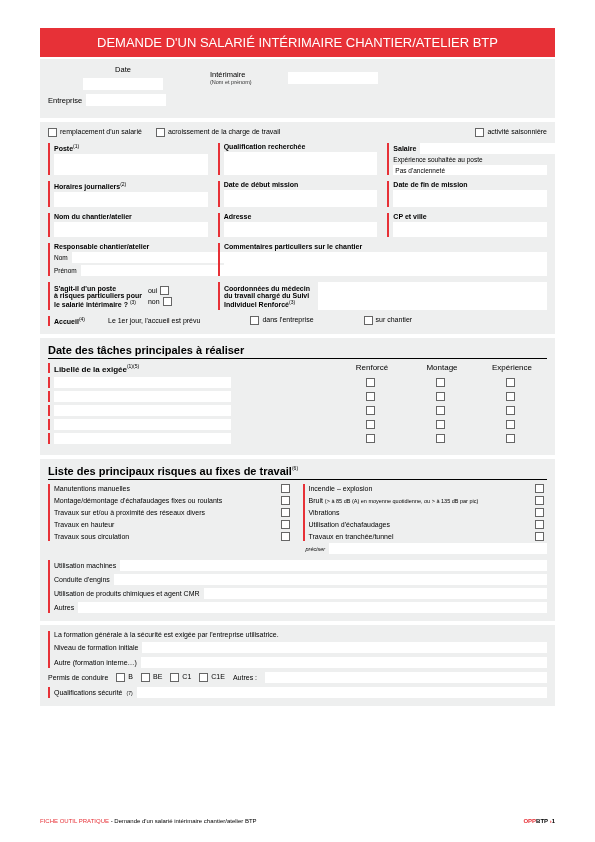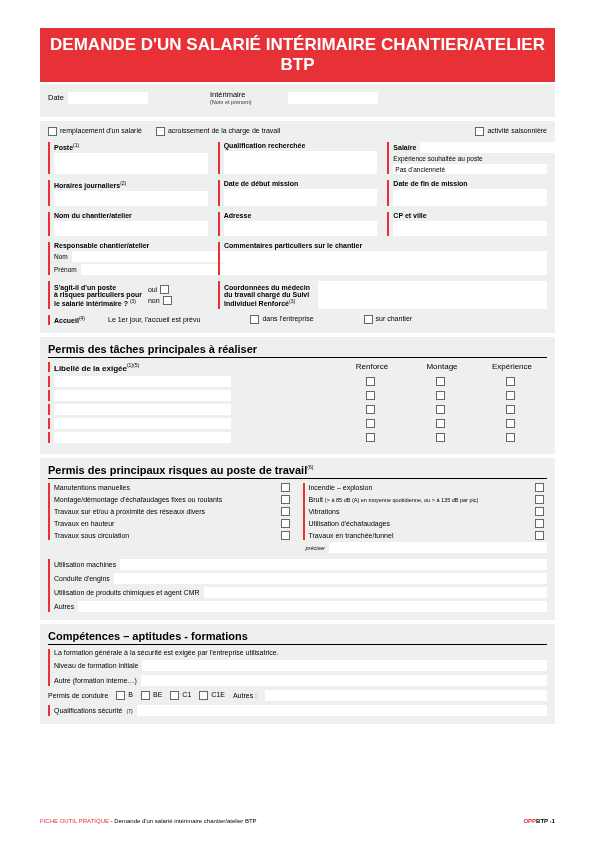--- a/index.html
+++ b/index.html
@@ -11,22 +11,22 @@
     color: #000;
     background: #fff;
     position: relative;
   }
   .page {
     padding: 28px 40px 0 40px;
   }
   .title-bar {
     background: #e73137;
     color: #fff;
-    font-weight: bold;
-    font-size: 17px;
+    font-weight: normal;
+    font-size: 13px;
     text-align: center;
     padding: 7px 0;
     margin-bottom: 2px;
   }
   .grey-box {
     background: #eeefef;
     padding: 6px 8px 8px 8px;
     margin-bottom: 4px;
   }
   .header-row {
@@ -109,30 +109,36 @@
   .sm-in { background:#fff; height:10px; border:none; font-size:6.5px; padding:0 2px;}
 </style>
 </head>
 <body>
 
 <div class="page">
   <div class="title-bar">DEMANDE D'UN SALARIÉ INTÉRIMAIRE CHANTIER/ATELIER BTP</div>
 
   <div class="grey-box">
     <div class="header-row">
-      <div class="header-cell" style="width:150px;">
+      <div class="header-cell" style="width:150px;flex-direction:column;">
         <span class="header-label">Date</span>
         <input class="input-line" style="width: 80px;">
       </div>
       <div class="header-cell" style="flex:1;gap:36px;">
         <div>
           <span class="header-label">Intérimaire</span>
           <span class="header-sub">(Nom et prénom)</span>
         </div>
         <input class="input-line" style="width: 90px;">
+      </div>
+    </div>
+    <div class="header-row">
+      <div class="header-cell" style="width:150px;">
+        <span class="header-label">Entreprise</span>
+        <input class="input-line" style="width: 80px;">
       </div>
     </div>
   </div>
 
   <div class="grey-box">
     <div class="check-row">
       <span><span class="chk"></span><span>remplacement d'un salarié</span></span>
       <span><span class="chk"></span><span>acroissement de la charge de travail</span></span>
       <span style="margin-left:auto"><span class="chk"></span><span>activité saisonnière</span></span>
     </div>
@@ -236,21 +242,21 @@
       <div class="red-cell" style="flex:0 0 50px;">
           <span class="lbl"><span>Accueil</span><span class="sup">(4)</span></span>
         </div>
       <span>Le 1er jour, l'accueil est prévu</span>
       <span style="margin-left:40px;"><span class="chk"></span><span>dans l'entreprise</span></span>
       <span style="margin-left:40px;"><span class="chk"></span><span>sur chantier</span></span>
     </div>
   </div>
 
   <div class="grey-box">
-    <div class="section-title">Permis des tâches principales à réaliser</div>
+    <div class="section-title">Date des tâches principales à réaliser</div>
     <div class="task-head">
       <div class="t1" style="border-left:2px solid #e73137;padding-left:4px;"><span>Libellé de la exigée</span><span class="sup">(1)(5)</span></div>
       <div class="col">Renforcé</div>
       <div class="col">Montage</div>
       <div class="col">Expérience</div>
     </div>
     <div id="tasks">
         <div class="task-row">
           <div class="tline" style="border-left:2px solid #e73137;padding-left:4px;"><input class="full-input" style=""></div>
           <div class="col"><span class="chk"></span></div>
@@ -278,21 +284,21 @@
         <div class="task-row">
           <div class="tline" style="border-left:2px solid #e73137;padding-left:4px;"><input class="full-input" style=""></div>
           <div class="col"><span class="chk"></span></div>
           <div class="col"><span class="chk"></span></div>
           <div class="col"><span class="chk"></span></div>
         </div>
       </div>
   </div>
 
   <div class="grey-box">
-    <div class="section-title"><span>Permis des principaux risques au poste de travail</span><span class="sup" style="font-weight:normal">(6)</span></div>
+    <div class="section-title"><span>Liste des principaux risques au fixes de travail</span><span class="sup" style="font-weight:normal">(6)</span></div>
     <div style="display:flex;gap:10px;">
       <div class="risk-box" id="risks-left">
           <div class="risk-item">
             <span class="rlbl">Manutentions manuelles</span>
             <span class="chk"></span>
           </div>
           <div class="risk-item">
             <span class="rlbl">Montage/démontage d'échafaudages fixes ou roulants</span>
             <span class="chk"></span>
           </div>
@@ -356,21 +362,20 @@
           <input class="full-input" style="">
         </div>
         <div class="risk-item">
           <span>Autres</span>
           <input class="full-input" style="">
         </div>
       </div>
   </div>
 
   <div class="grey-box">
-    <div class="section-title">Compétences – aptitudes - formations</div>
     <div class="risk-box" style="gap:4px;">
       <div>La formation générale à la sécurité est exigée par l'entreprise utilisatrice.</div>
       <div class="field-line">
           <span>Niveau de formation initiale</span>
           <input class="full-input" style="">
         </div>
       <div class="field-line">
           <span>Autre (formation interne…)</span>
           <input class="full-input" style="">
         </div>

